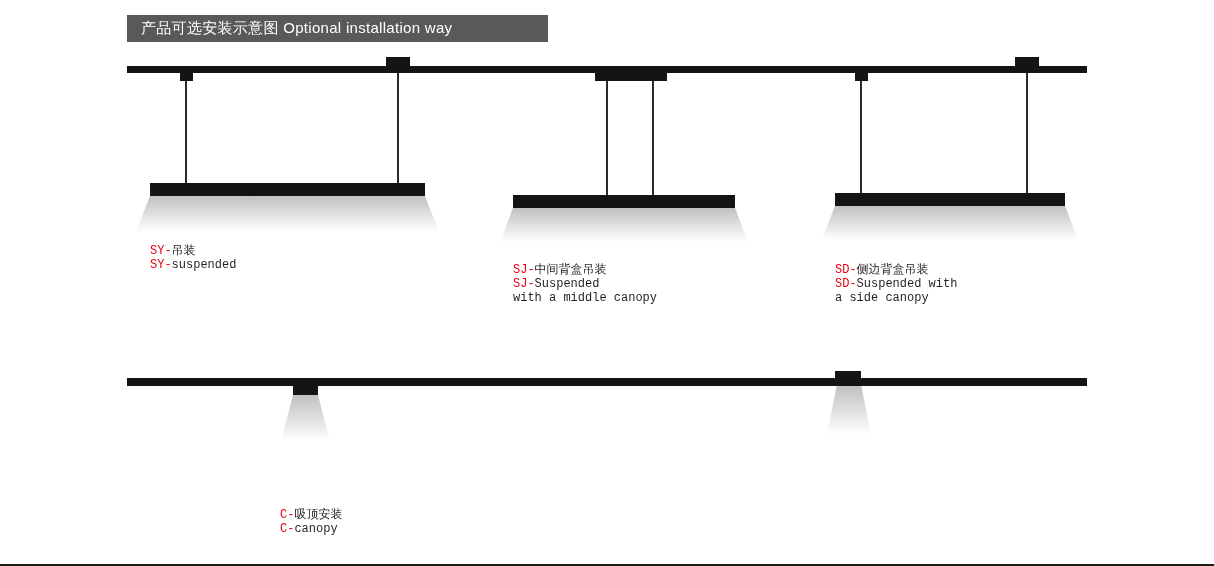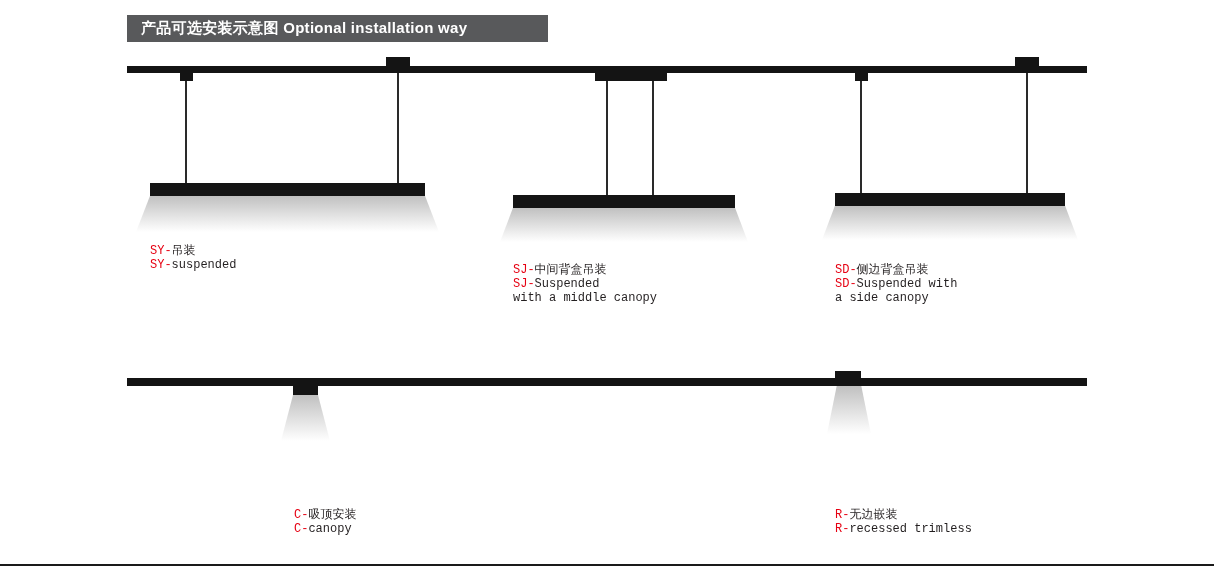--- a/index.html
+++ b/index.html
@@ -11,21 +11,21 @@
     font-family: "Liberation Sans", sans-serif;
     overflow: hidden;
   }
   .header {
     position: absolute;
     left: 127px; top: 15px;
     width: 421px; height: 27px;
     background: #58595b;
     color: #ffffff;
     font-size: 15px;
-    font-weight: bold;
+    font-weight: normal;
     display: flex;
     align-items: center;
     padding-left: 14px;
     box-sizing: border-box;
     letter-spacing: 0.3px;
   }
   .ceiling {
     position: absolute;
     left: 127px;
     width: 960px;
@@ -121,25 +121,21 @@
     <div><span class="red">SD-</span><span>Suspended with</span></div>
     <div><span class="red"></span><span>a side canopy</span></div>
   </div>
 
   <div class="label" style="left:513px;top:263px;">
     <div><span class="red">SJ-</span><span>中间背盒吊装</span></div>
     <div><span class="red">SJ-</span><span>Suspended</span></div>
     <div><span class="red"></span><span>with a middle canopy</span></div>
   </div>
 
-  <div class="label" style="left:294px;top:508px;">
+  <div class="label" style="left:280px;top:508px;">
     <div><span class="red">C-</span><span>吸顶安装</span></div>
     <div><span class="red">C-</span><span>canopy</span></div>
   </div>
 
-  <div class="label" style="left:835px;top:508px;">
-    <div><span class="red">R-</span><span>无边嵌装</span></div>
-    <div><span class="red">R-</span><span>recessed trimless</span></div>
-  </div>
 
   <div class="footer-rule"></div>
 
 </div>
 
 </body></html>

